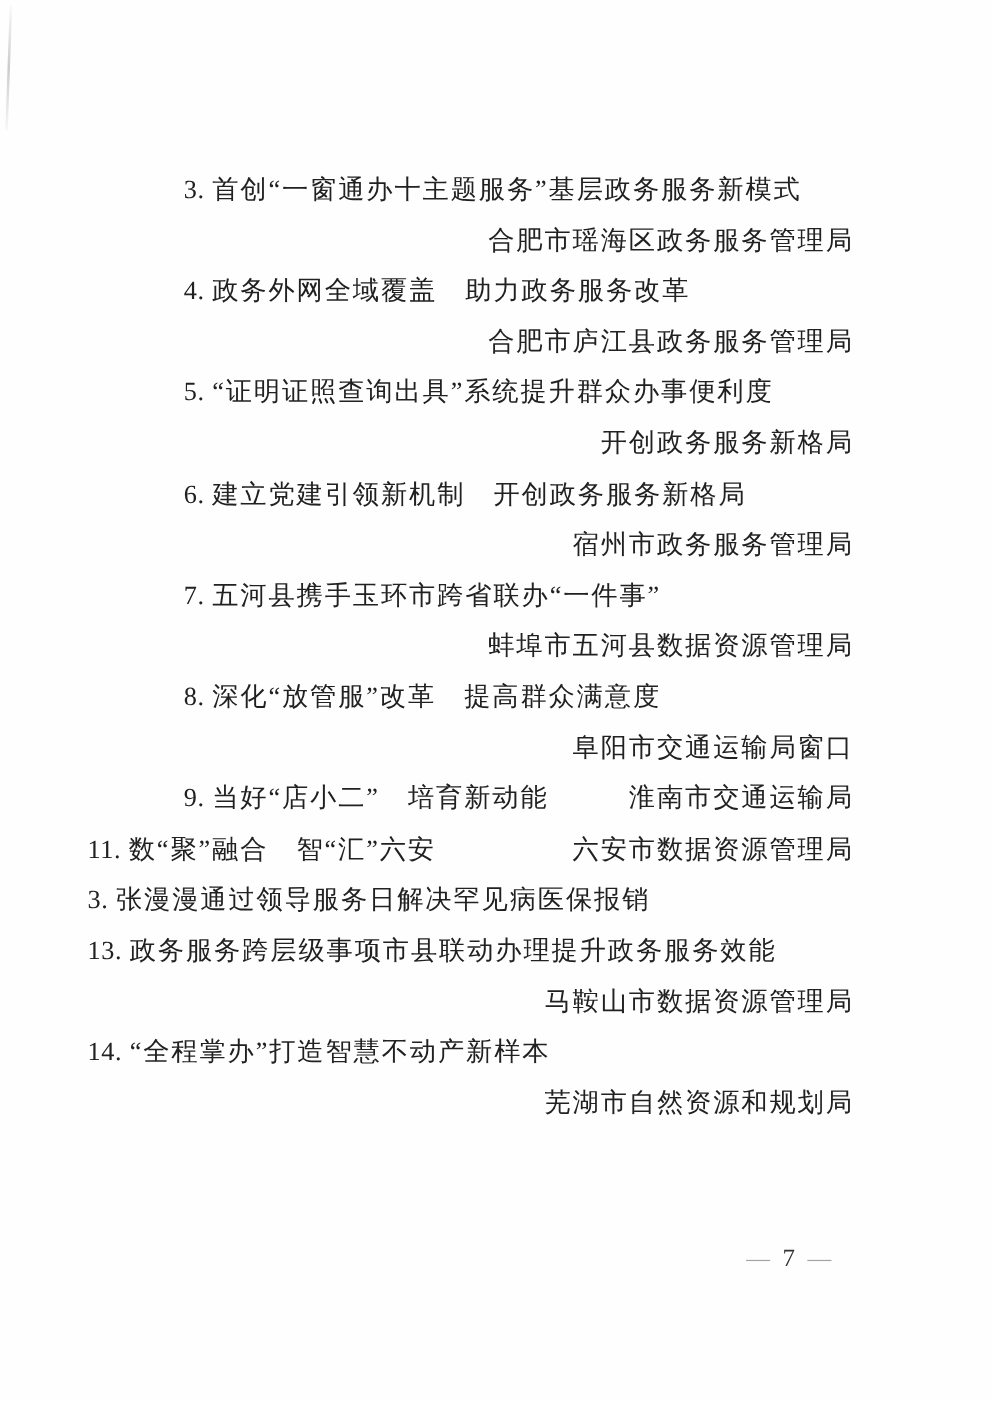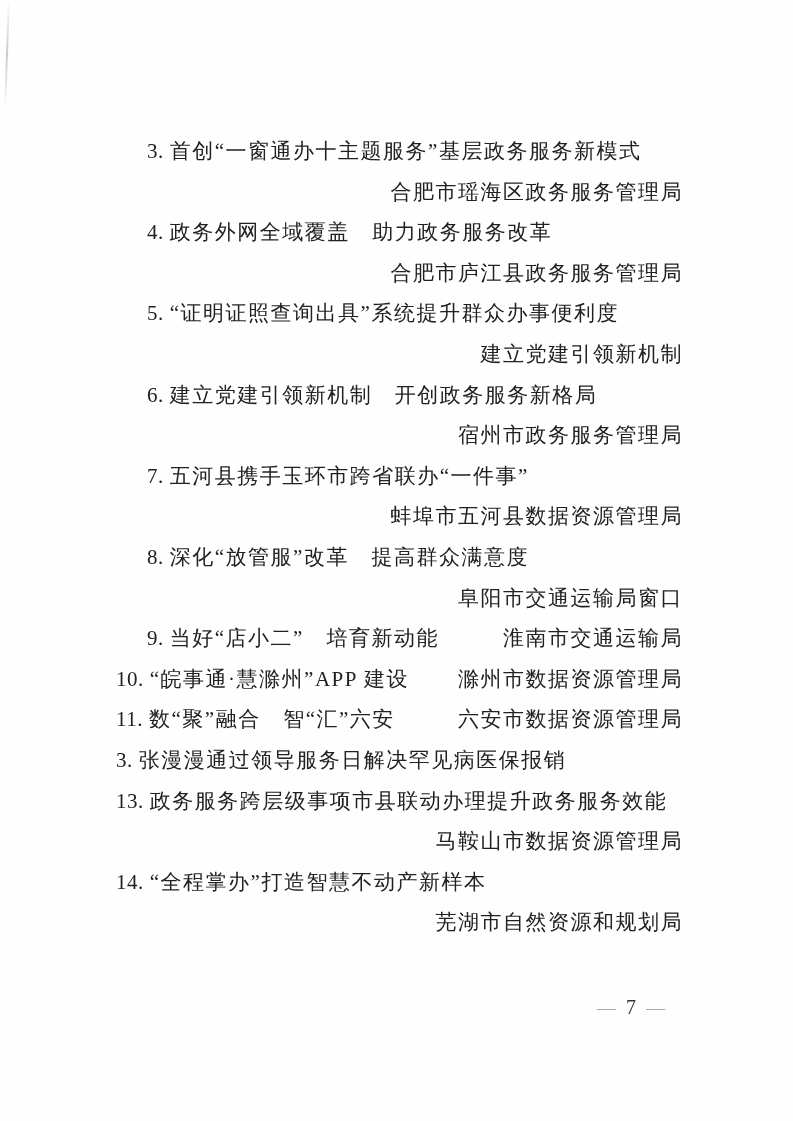--- a/index.html
+++ b/index.html
@@ -34,21 +34,21 @@
     left: 0;
     width: 793px;
   }
   .line {
     box-sizing: border-box;
     width: 793px;
     height: 40.6px;
     line-height: 40.6px;
     font-size: 21px;
     letter-spacing: 1.5px;
-    padding-left: 116px;
+    padding-left: 70px;
     padding-right: 110px;
     white-space: nowrap;
   }
   .entry.single .title-line { padding-left: 147px; }
   .title-line { display: flex; align-items: baseline; }
   .num {
     letter-spacing: 0.5px;
     margin-right: 6px;
     flex: 0 0 auto;
   }
@@ -103,21 +103,21 @@
     </div>
   </div>
 
   <div class="entry single">
     <div class="line title-line">
       <span class="num">5.</span>
       <span class="title">“证明证照查询出具”系统提升群众办事便利度</span>
 
     </div>
     <div class="line org-line">
-      <span class="org">建立党建引领新机制</span>
+      <span class="org">开创政务服务新格局</span>
     </div>
   </div>
 
   <div class="entry single">
     <div class="line title-line">
       <span class="num">6.</span>
       <span class="title">建立党建引领新机制　开创政务服务新格局</span>
 
     </div>
     <div class="line org-line">
@@ -149,28 +149,20 @@
 
   <div class="entry single inline-org">
     <div class="line title-line">
       <span class="num">9.</span>
       <span class="title">当好“店小二”　培育新动能</span>
       <span class="org org-inline">淮南市交通运输局</span>
     </div>
 
   </div>
 
-  <div class="entry inline-org">
-    <div class="line title-line">
-      <span class="num">10.</span>
-      <span class="title">“皖事通·慧滁州”APP 建设</span>
-      <span class="org org-inline">滁州市数据资源管理局</span>
-    </div>
-
-  </div>
 
   <div class="entry inline-org">
     <div class="line title-line">
       <span class="num">11.</span>
       <span class="title">数“聚”融合　智“汇”六安</span>
       <span class="org org-inline">六安市数据资源管理局</span>
     </div>
 
   </div>
 

